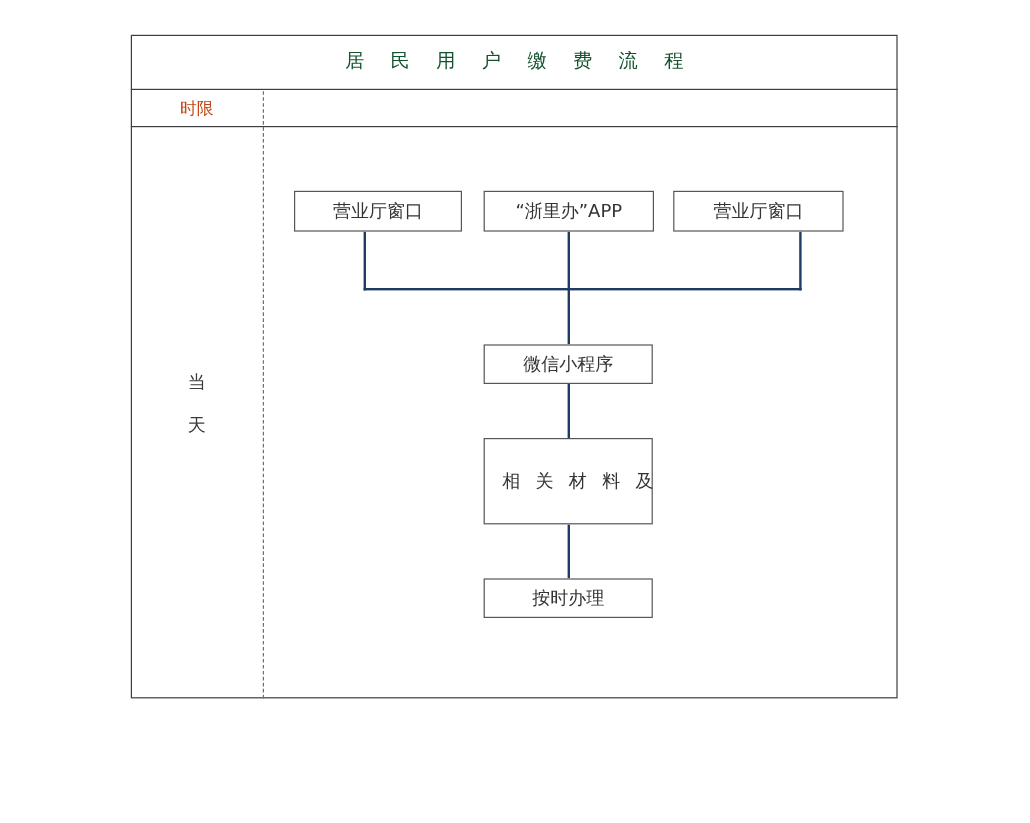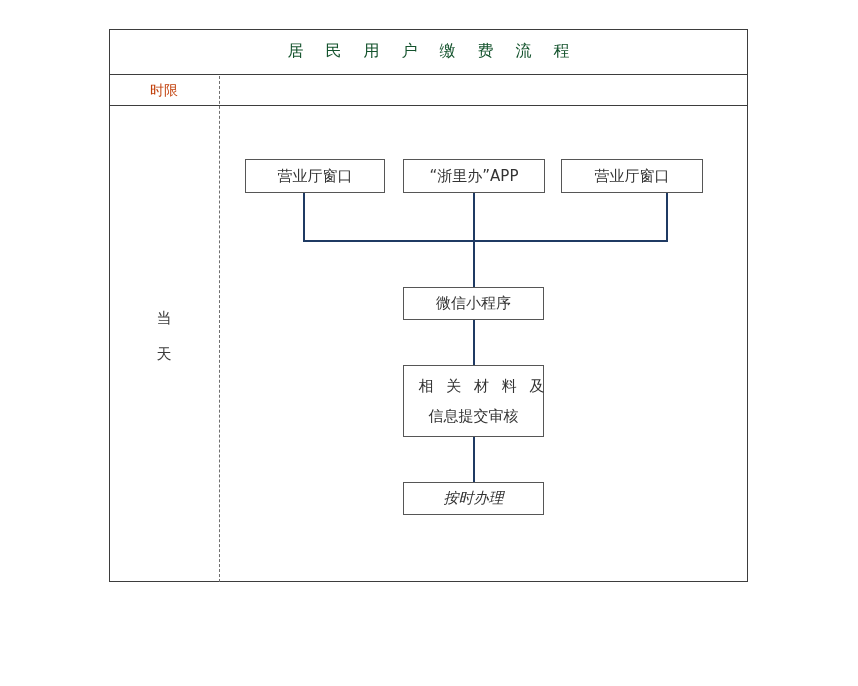--- a/index.html
+++ b/index.html
@@ -129,21 +129,21 @@
     white-space: nowrap;
   }
   .node .line2 { display: block; line-height: 30px; }
   .node .sp { letter-spacing: 4px; text-indent: 4px; margin-left: 16px; }
 
   #node-hall      { left: 245px; top: 159px; width: 140px; height: 34px; }
   #node-app       { left: 403px; top: 159px; width: 142px; height: 34px; }
   #node-wechat    { left: 561px; top: 159px; width: 142px; height: 34px; }
   #node-accept    { left: 403px; top: 287px; width: 141px; height: 33px; }
   #node-materials { left: 403px; top: 365px; width: 141px; height: 72px; }
-  #node-ontime    { left: 403px; top: 482px; width: 141px; height: 33px; font-style: italic; }
+  #node-ontime    { left: 403px; top: 482px; width: 141px; height: 33px; }
 
   
   .conn {
     position: absolute;
     background: #1f3a63;
   }
   .conn-v { width: 1.8px; }
   .conn-h { height: 1.8px; }
 
   #c-hall-down   { left: 303px; top: 193px; height: 49px; }
@@ -192,19 +192,18 @@
   </div>
   <div class="node" id="node-wechat">
     <span>营业厅窗口</span>
   </div>
 
   <div class="node" id="node-accept">
     <span>微信小程序</span>
   </div>
   <div class="node" id="node-materials">
     <span class="line2 sp">相 关 材 料 及</span>
-    <span class="line2">信息提交审核</span>
   </div>
   <div class="node" id="node-ontime">
     <span>按时办理</span>
   </div>
 
 </div>
 
 </body></html>

